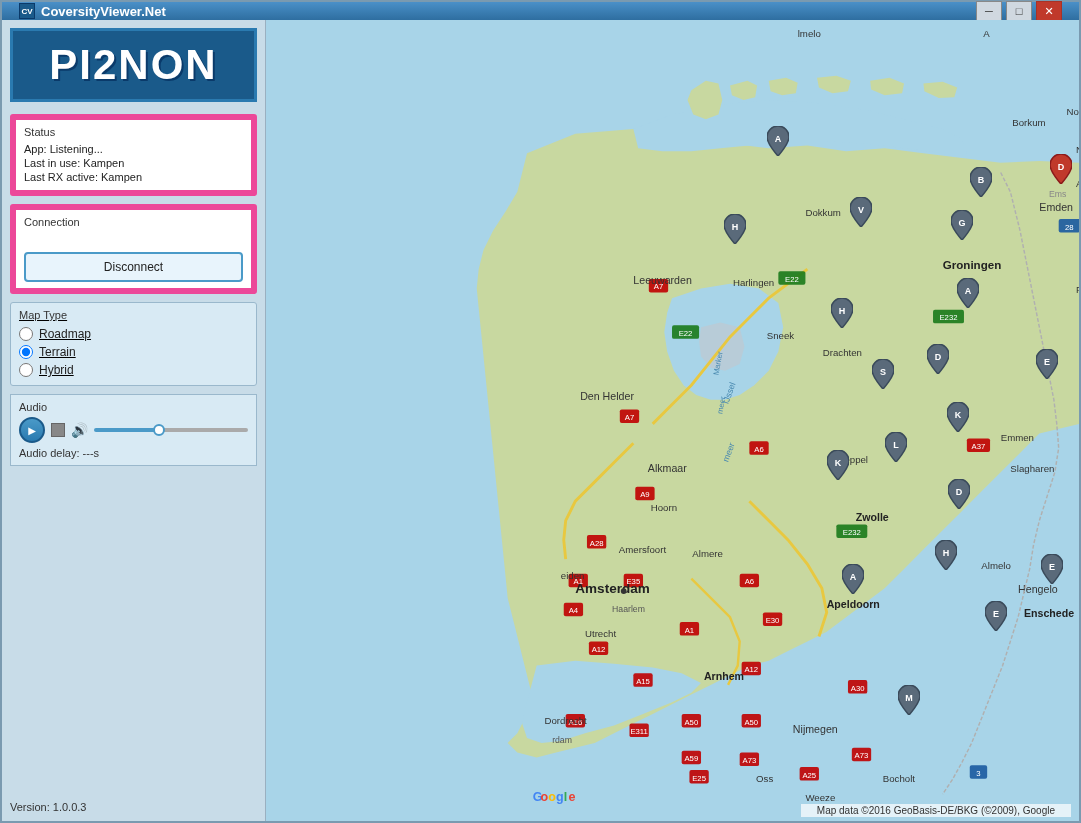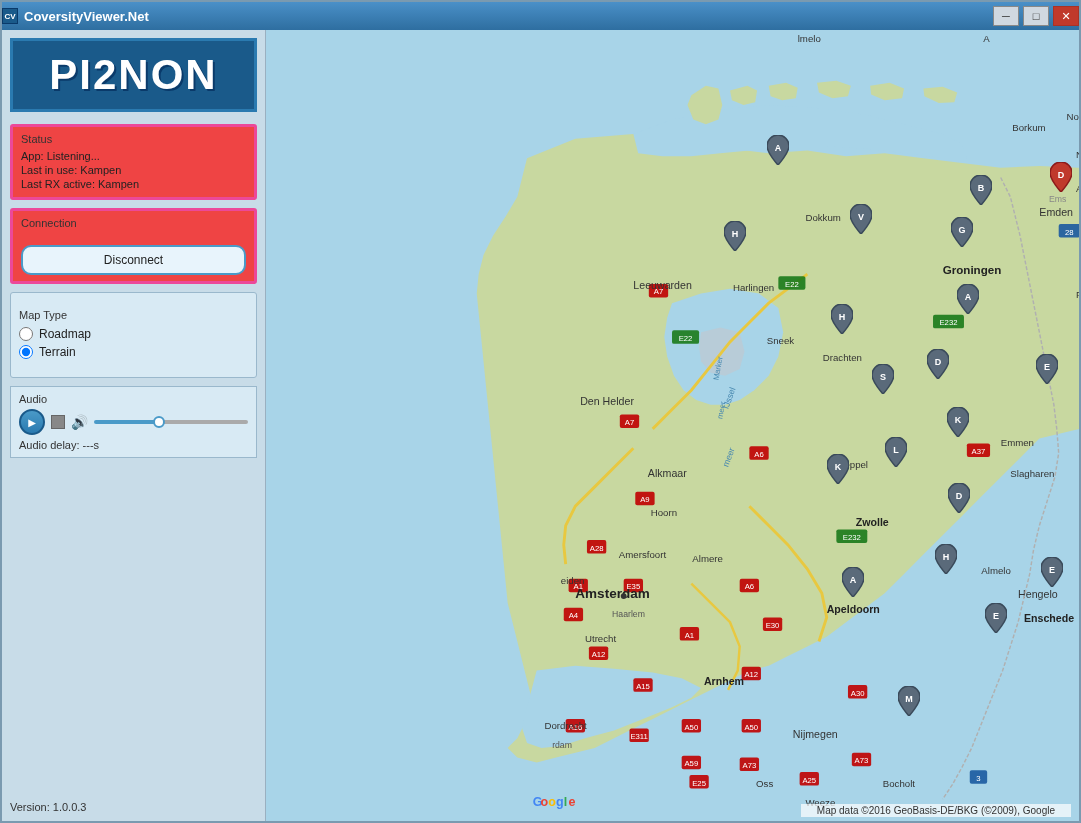--- a/index.html
+++ b/index.html
@@ -14,24 +14,24 @@
     .window {
       width: 1081px;
       height: 823px;
       background: #b0c8d8;
       border: 2px solid #7a9ab0;
       display: flex;
       flex-direction: column;
     }
     .title-bar {
       background: linear-gradient(to bottom, #4a90c8, #2e6ea0);
-      height: 28px;
+      height: 18px;
       display: flex;
       align-items: center;
-      padding: 0 0;
+      padding: 0 17px;
       flex-shrink: 0;
     }
     .title-bar-icon {
       width: 16px;
       height: 16px;
       background: #1a5a8a;
       border: 1px solid #0a3a6a;
       margin-right: 6px;
       display: flex;
       align-items: center;
@@ -91,52 +91,53 @@
     }
     .logo-text {
       font-size: 42px;
       font-weight: 900;
       color: white;
       font-family: Arial Black, Arial, sans-serif;
       letter-spacing: 2px;
       text-shadow: 2px 2px 0 #0a3a6a;
     }
     .section-box {
-      background: #ef4444;
-      border: 3px solid #ec4899;
+      background: #ffffff;
+      border: 6px solid #ec4899;
       border-radius: 3px;
       padding: 6px 8px;
     }
     .section-title {
       font-size: 11px;
       color: #333;
       margin-bottom: 4px;
       font-weight: normal;
     }
     .status-line {
       font-size: 11px;
       color: #222;
       padding: 1px 0;
     }
     .disconnect-btn {
       width: 100%;
       padding: 6px 0;
       background: #e8f4fc;
       border: 2px solid #4a9ac8;
-      border-radius: 10px;
+      border-radius: 4px;
       cursor: pointer;
       font-size: 12px;
       color: #222;
-      margin-top: 12px;
+      margin-top: 20px;
     }
     .map-type-section {
       background: #d8eaf4;
       border: 1px solid #9ab8cc;
       border-radius: 3px;
-      padding: 16px 8px;
+      padding: 6px 8px;
+      text-decoration: underline;
     }
     .radio-row {
       display: flex;
       align-items: flex-start;
       gap: 6px;
       padding: 2px 0;
     }
     .radio-input {
       width: 14px;
       height: 14px;
@@ -277,20 +278,24 @@
 
       <div class="map-type-section">
         <div class="section-title">Map Type</div>
         <div class="radio-row">
           <input type="radio" name="maptype" class="radio-input" style="">
           <span class="radio-label">Roadmap</span>
         </div>
         <div class="radio-row">
           <input type="radio" name="maptype" class="radio-input" checked="" style="">
           <span class="radio-label">Terrain</span>
+        </div>
+        <div class="radio-row">
+          <input type="radio" name="maptype" class="radio-input" style="">
+          <span class="radio-label">Hybrid</span>
         </div>
       </div>
 
       <div class="audio-section">
         <div class="section-title">Audio</div>
         <div class="audio-controls">
           <div class="play-btn">▶</div>
           <div class="audio-square"></div>
           <span class="audio-speaker">🔊</span>
           <div class="audio-slider">

